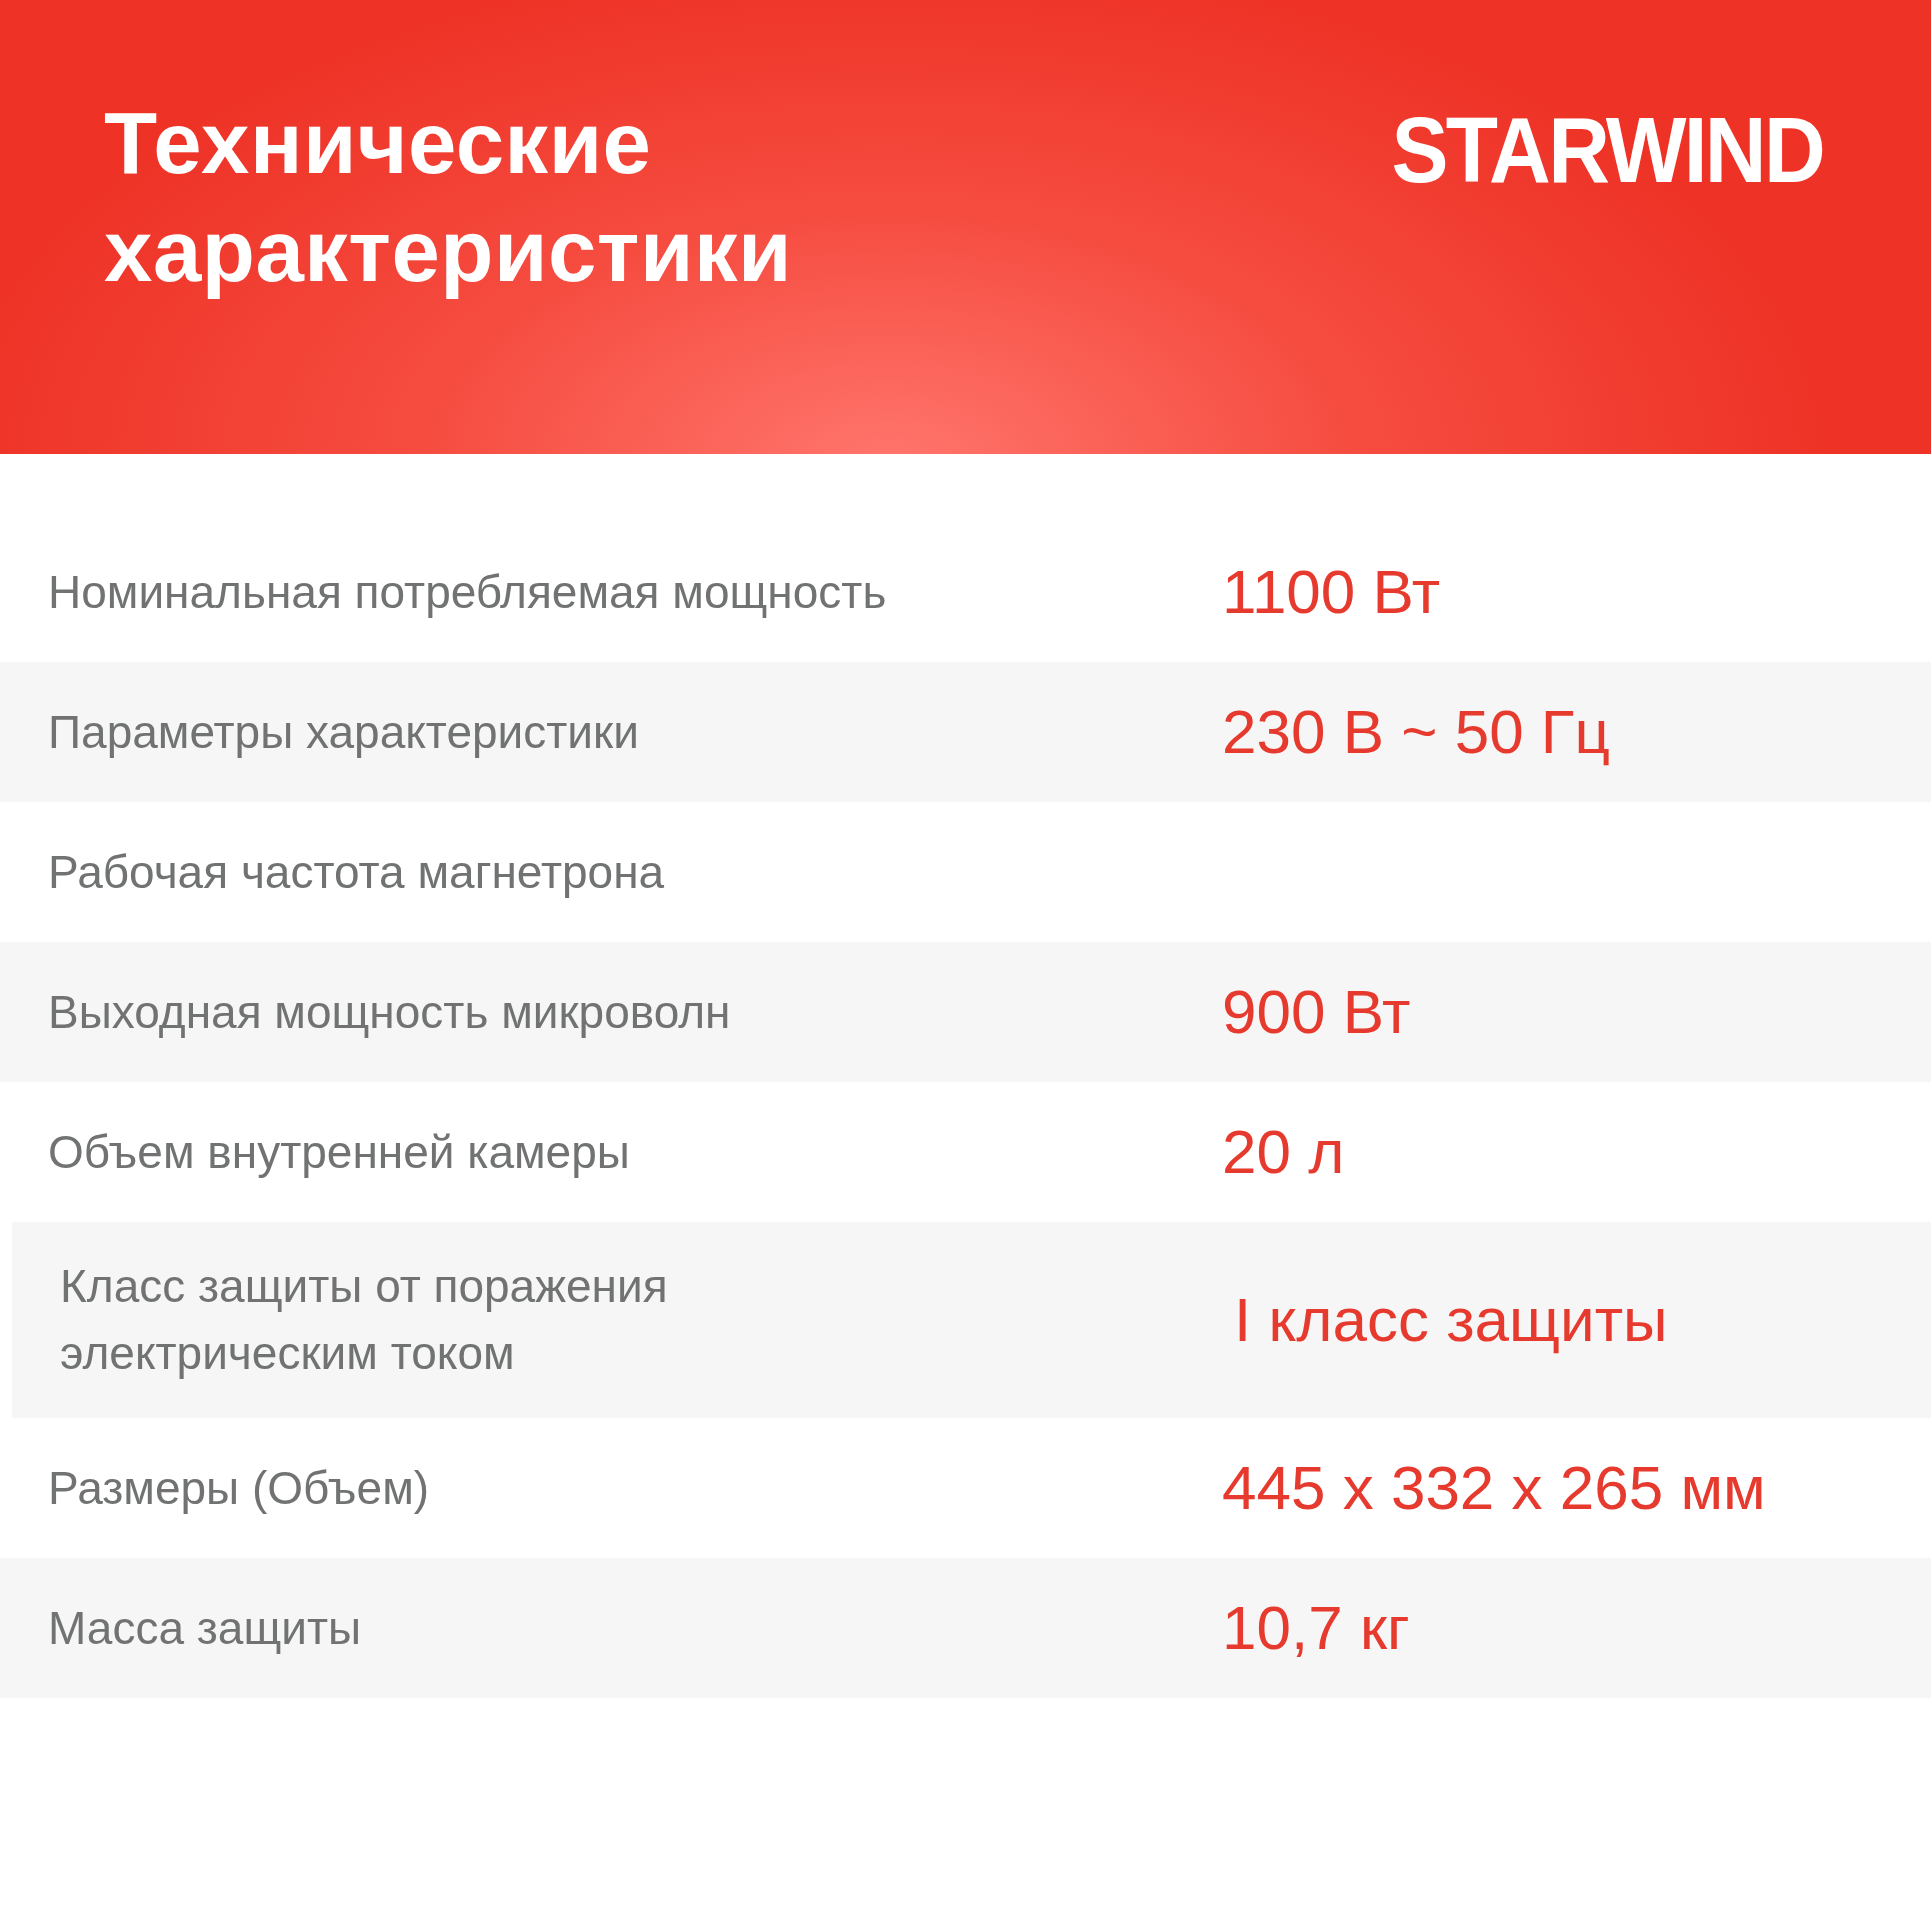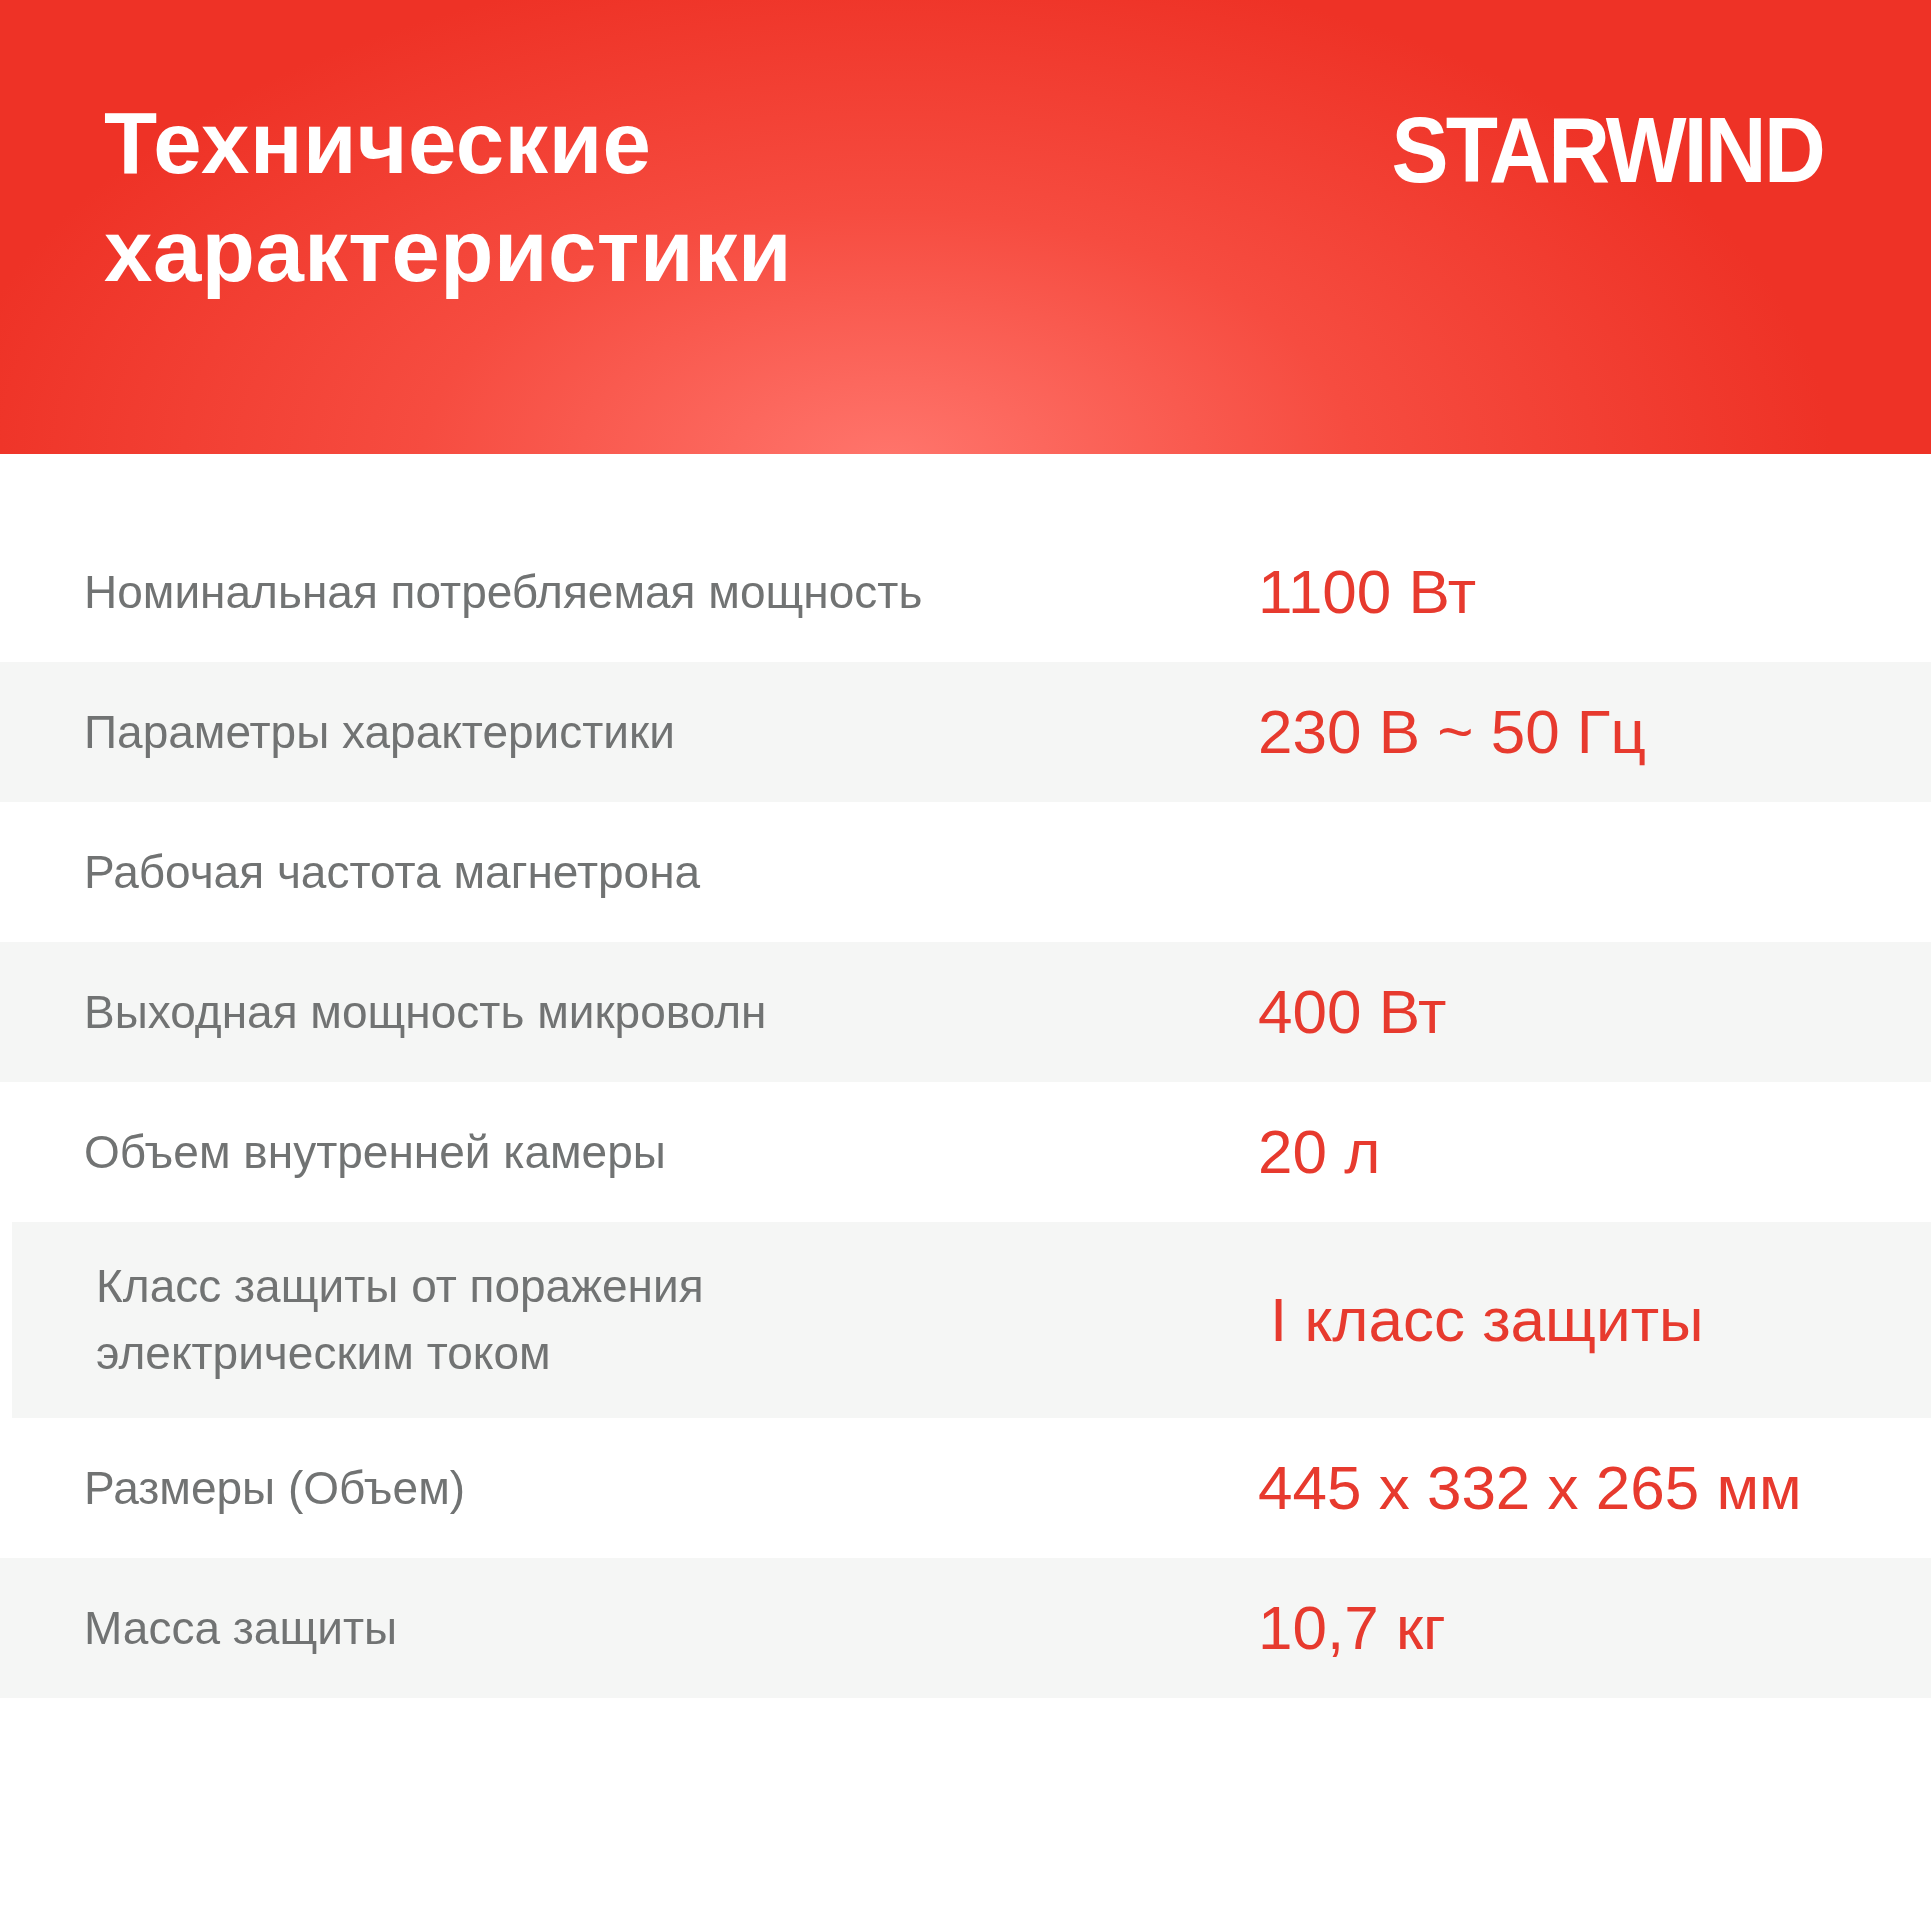--- a/index.html
+++ b/index.html
@@ -62,21 +62,21 @@
   .spacer {
     height: 68px;
   }
   .spec-table {
     width: 1931px;
   }
   .row {
     display: flex;
     align-items: center;
     min-height: 140px;
-    padding-left: 84px;
+    padding-left: 48px;
     padding-right: 58px;
     background: var(--white);
   }
   .row:nth-child(even) {
     background: var(--stripe-gray);
   }
   .row.tall {
     min-height: 196px;
     margin-left: 12px;
   }
@@ -119,21 +119,21 @@
       <div class="label">Параметры характеристики</div>
       <div class="value">230 В ~ 50 Гц</div>
     </div>
 
     <div class="row">
       <div class="label">Рабочая частота магнетрона</div>
     </div>
 
     <div class="row">
       <div class="label">Выходная мощность микроволн</div>
-      <div class="value">400 Вт</div>
+      <div class="value">900 Вт</div>
     </div>
 
     <div class="row">
       <div class="label">Объем внутренней камеры</div>
       <div class="value">20 л</div>
     </div>
 
     <div class="row tall">
       <div class="label">Класс защиты от поражения
 электрическим током</div>

